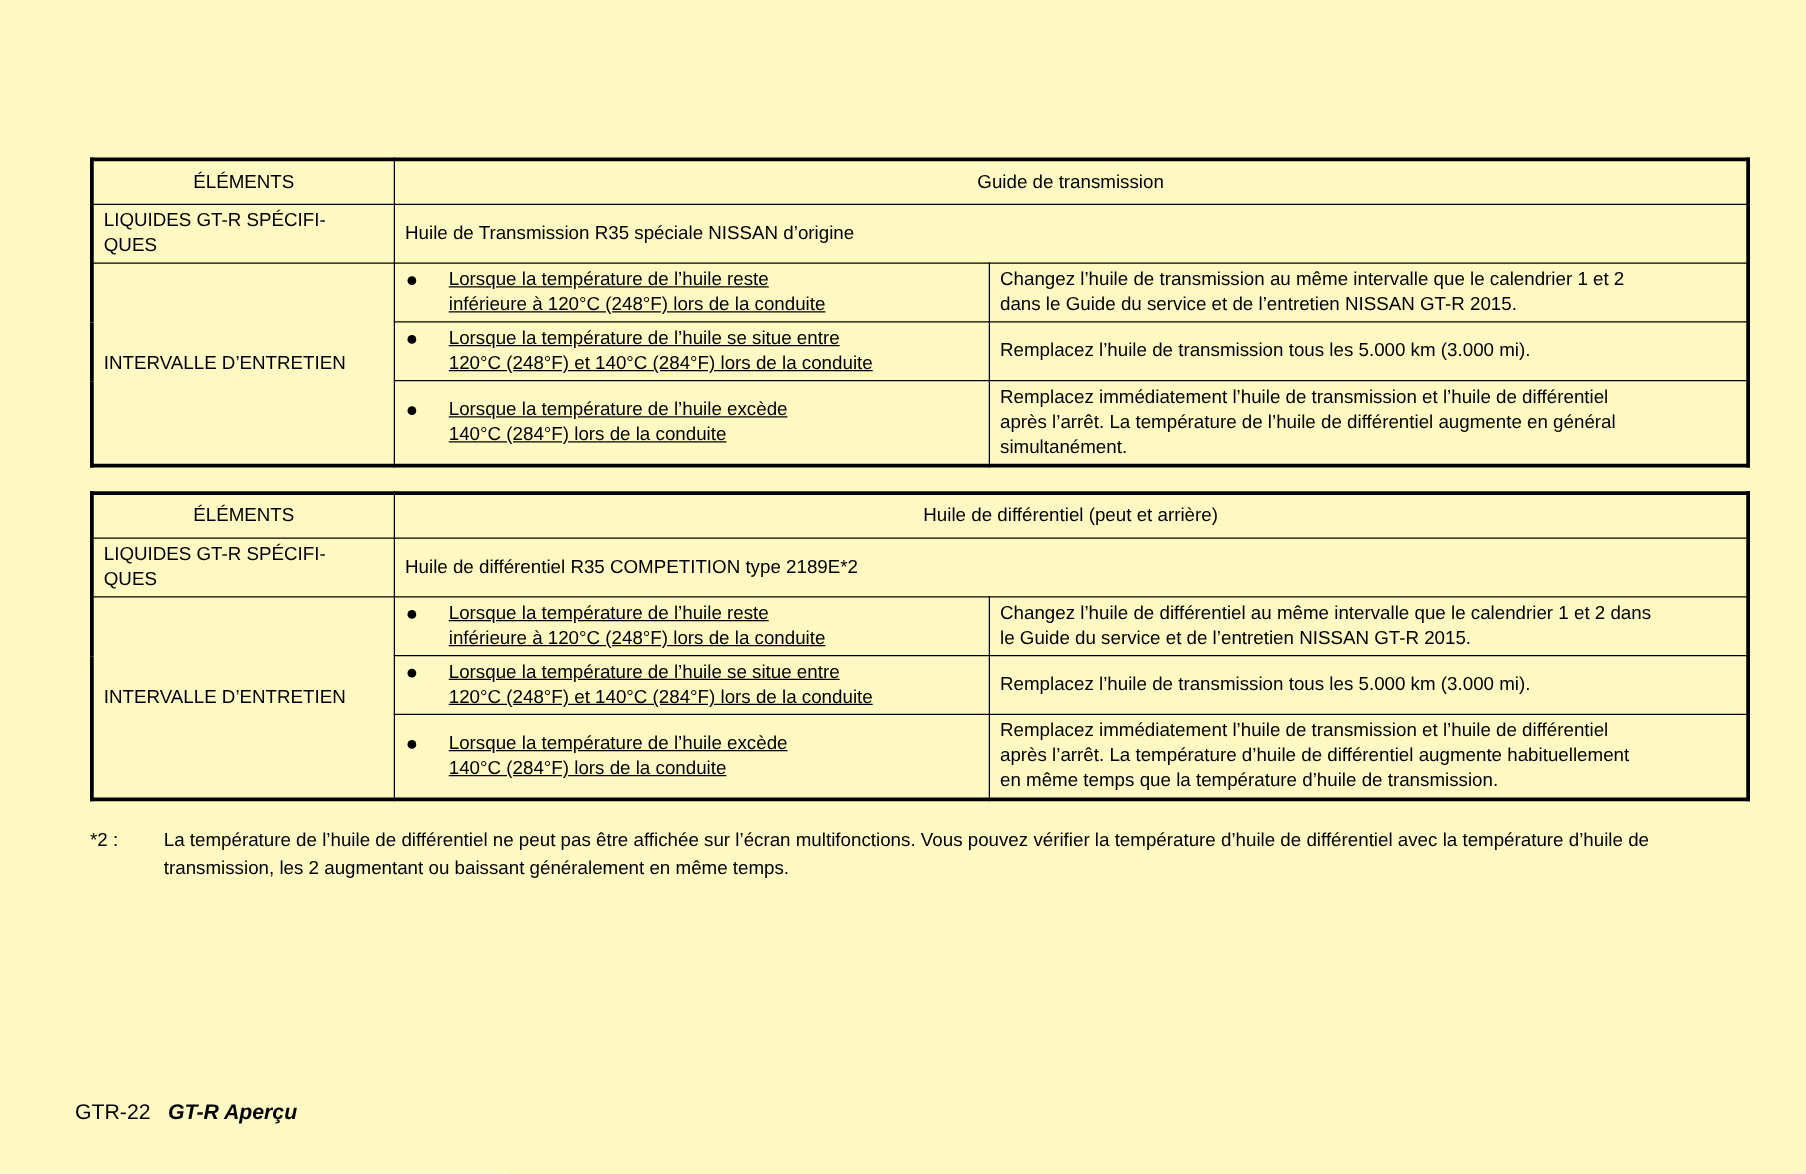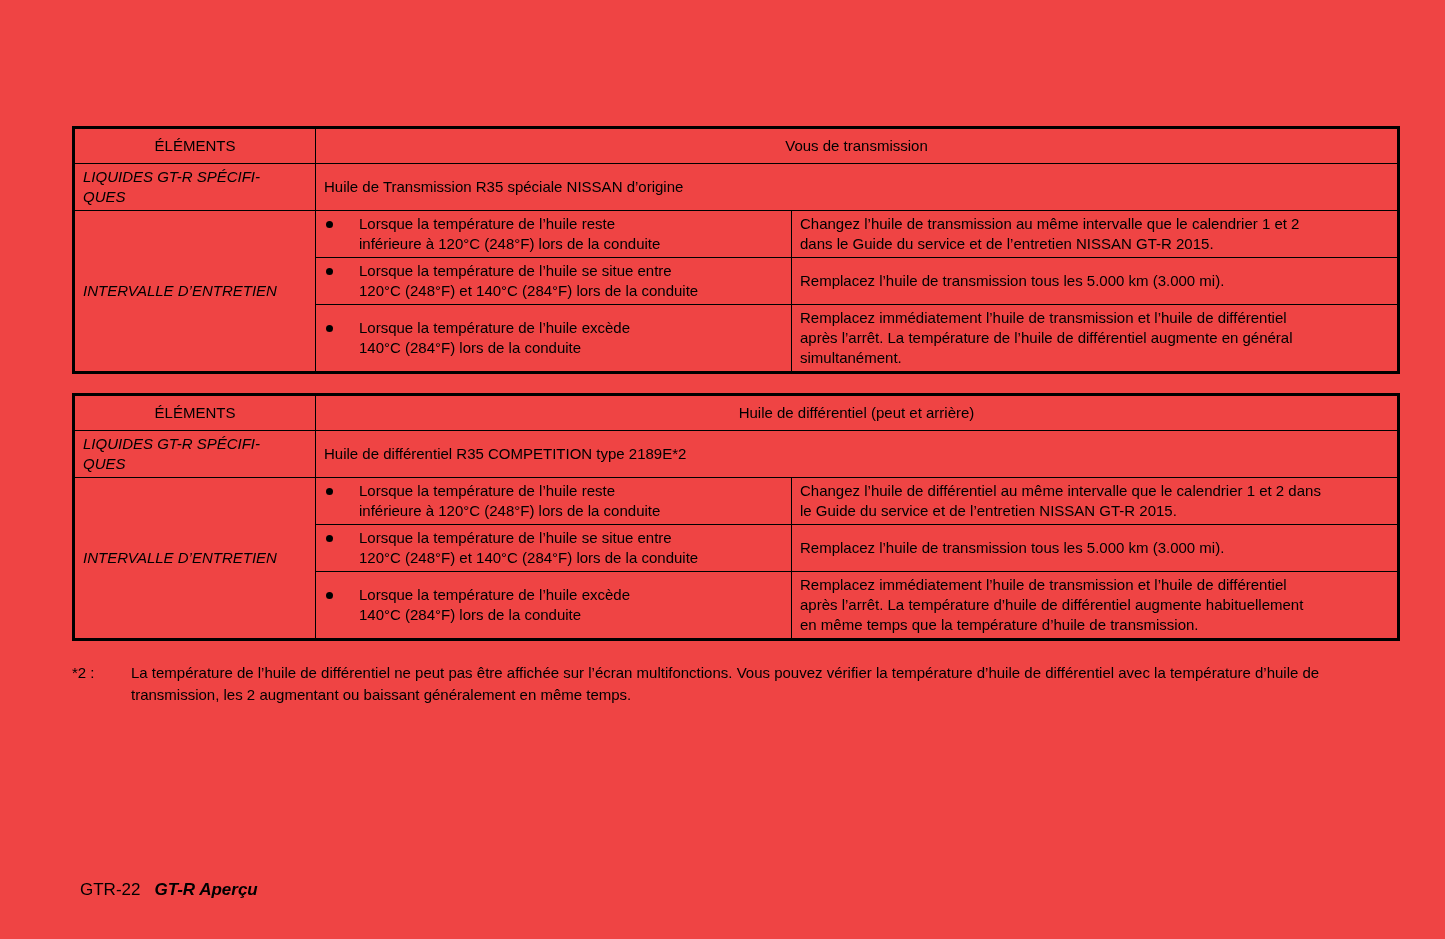--- a/index.html
+++ b/index.html
@@ -6,21 +6,21 @@
     margin: 0;
     padding: 0;
     background: #ffffff;
     font-family: "Liberation Sans", "DejaVu Sans", sans-serif;
     color: #000000;
   }
   .page {
     position: relative;
     width: 1445px;
     height: 939px;
-    background: #ef4444;
+    background: #fef9c3;
     overflow: hidden;
   }
   .content {
     position: absolute;
     left: 72px;
     top: 126px;
     width: 1325px;
   }
   table.doc-table {
     border-collapse: collapse;
@@ -43,27 +43,27 @@
   .col-cond   { width: 476px; }
   .col-action { width: 607px; }
   .hdr-cell {
     text-align: center;
     height: 28px;
   }
   .label-cell {
     text-align: left;
     white-space: pre-line;
     padding-left: 8px;
-    font-style: italic;
   }
   .fluids-row { height: 46px; }
   .cond-row   { height: 46px; }
   .cond-row-tall { height: 68px; }
   td.cond-cell {
     padding: 3px 8px 3px 10px;
+    text-decoration: underline;
   }
   .cond-inner {
     display: flex;
     align-items: flex-start;
   }
   .bullet {
     flex: 0 0 auto;
     width: 7px;
     height: 7px;
     border-radius: 50%;
@@ -88,21 +88,21 @@
   .footnote-label {
     flex: 0 0 auto;
     width: 33px;
   }
   .footnote-text {
     flex: 1 1 auto;
     margin-left: 26px;
   }
   .footer {
     position: absolute;
-    left: 80px;
+    left: 60px;
     top: 880px;
     font-size: 17px;
     display: flex;
     align-items: baseline;
     text-align: right;
   }
   .footer-page {
     font-weight: normal;
   }
   .footer-section {
@@ -119,21 +119,21 @@
 
     <table class="doc-table">
       <colgroup>
         <col class="col-items">
         <col class="col-cond">
         <col class="col-action">
       </colgroup>
       <tbody>
           <tr>
         <th class="hdr-cell">ÉLÉMENTS</th>
-        <th class="hdr-cell" colspan="2">Vous de transmission</th>
+        <th class="hdr-cell" colspan="2">Guide de transmission</th>
       </tr>
       <tr class="fluids-row">
         <td class="label-cell">LIQUIDES GT-R SPÉCIFI-
 QUES</td>
         <td colspan="2">Huile de Transmission R35 spéciale NISSAN d’origine</td>
       </tr>
       <tr class="cond-row">
         <td class="label-cell" rowspan="3">INTERVALLE D’ENTRETIEN</td>
         <td class="cond-cell">
           <div class="cond-inner">

